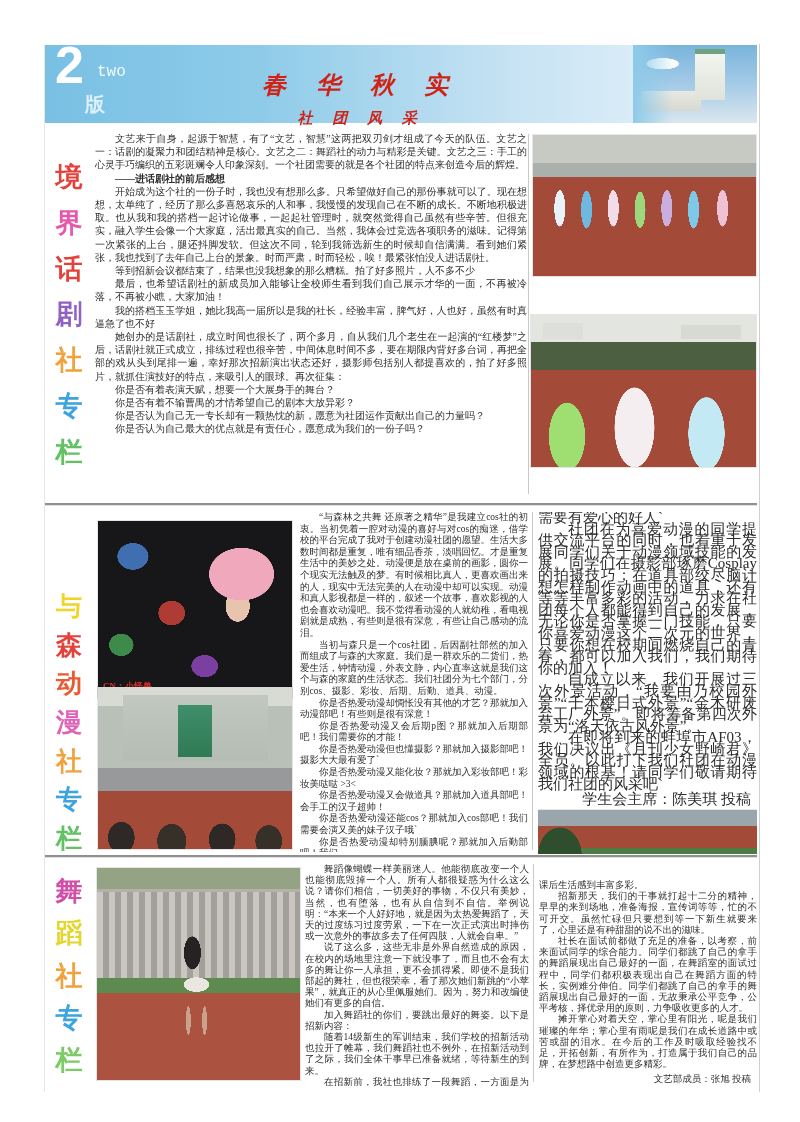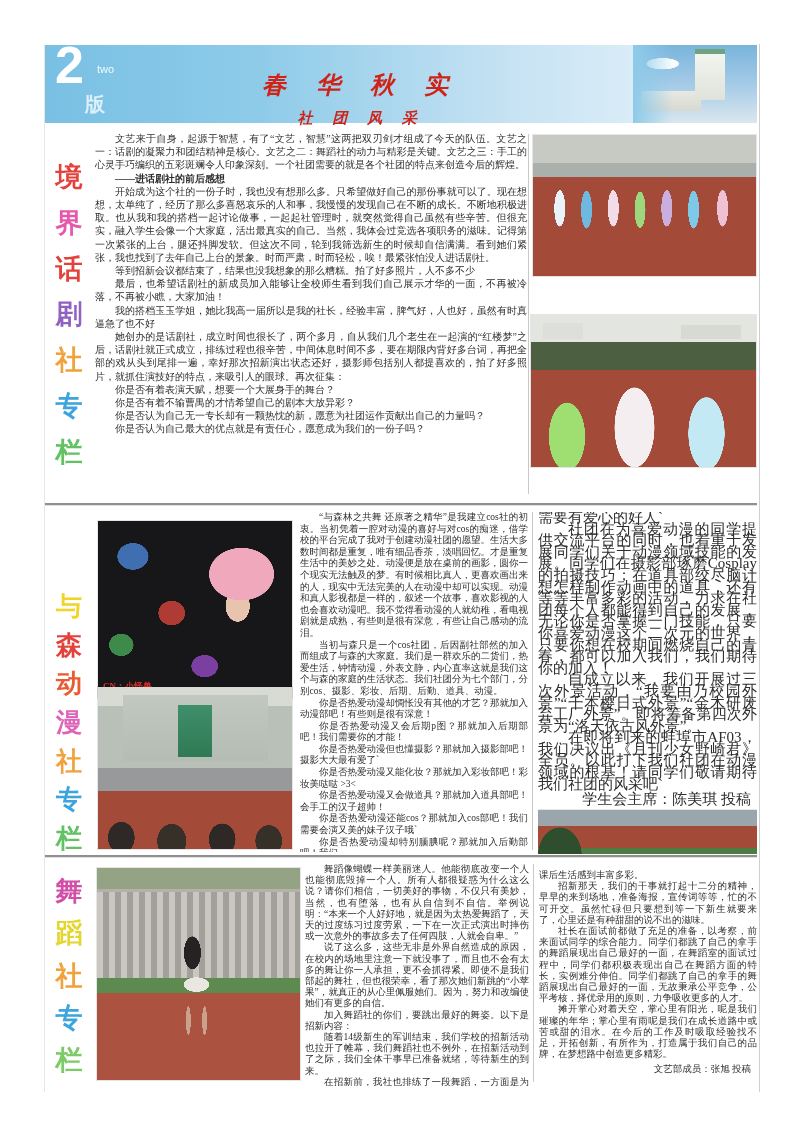--- a/index.html
+++ b/index.html
@@ -8,22 +8,22 @@
     font-family:"Liberation Serif",serif;color:#2d2d2d;overflow:hidden;
   }
   .frame{position:absolute;left:44px;top:44px;width:714px;height:1048px;
     border-left:1px solid #e6e6e6;border-right:1px solid #cfcfcf;}
 
   
   .header{position:absolute;left:45px;top:45px;width:712px;height:78px;
     background:linear-gradient(90deg,#79c0e4 0%,#8ecbe9 30%,#c6e2f3 65%,#ecf6fc 100%);}
   .num2{position:absolute;left:10px;top:-6px;font-size:52px;font-weight:bold;color:#ffffff;
     font-family:"Liberation Sans",sans-serif;line-height:1;}
-  .two{position:absolute;left:52px;top:18px;font-size:11px;color:#f2fafe;
-    font-family:Liberation Sans, sans-serif;}
+  .two{position:absolute;left:52px;top:18px;font-size:16px;color:#f2fafe;
+    font-family:Liberation Mono, monospace;}
   .ban{position:absolute;left:40px;top:46px;font-size:20px;color:#ddf0fa;font-weight:bold;}
   .masthead{position:absolute;left:0;right:80px;top:24px;text-align:center;}
   .mast1{font-size:24px;font-weight:bold;font-style:italic;letter-spacing:12px;}
   .mast2{font-size:15px;font-weight:bold;font-style:italic;letter-spacing:8px;margin-top:8px;}
   .ph-campus{position:absolute;right:0;top:0;width:124px;height:78px;
     background:
       linear-gradient(90deg,#8ecbe9 0%,rgba(142,203,233,0) 32%),
       linear-gradient(#6fa37f,#6fa37f) 62px 4px / 30px 5px no-repeat,
       linear-gradient(180deg,#f2f4ef 0,#dfe3da 100%) 62px 9px / 30px 46px no-repeat,
       linear-gradient(#e8e9e3,#d7d9d0) 8px 46px / 60px 20px no-repeat,
@@ -111,21 +111,21 @@
     background:
       radial-gradient(14px 27px at 47% 40%,#242222 0 60%,rgba(0,0,0,0) 61%),
       radial-gradient(21px 12px at 49% 55%,#eae6e0 0 60%,rgba(0,0,0,0) 61%),
       radial-gradient(4px 24px at 45% 72%,#caa28c 0 60%,rgba(0,0,0,0) 61%),
       radial-gradient(4px 24px at 53% 72%,#caa28c 0 60%,rgba(0,0,0,0) 61%),
       repeating-linear-gradient(90deg,rgba(255,255,255,.28) 0 6px,rgba(70,70,80,.16) 6px 12px) 0 24px / 100% 86px no-repeat,
       linear-gradient(180deg,#93a383 0 10%,#b5b1aa 10% 52%,#5d8a4e 52% 59%,#ab5340 59% 100%);}
   .s3-colL{position:absolute;left:260px;top:6px;width:224px;height:222px;overflow:hidden;
     font-size:9.5px;line-height:11.2px;}
   #sec-dance .vrule{left:488px;top:6px;height:218px;}
-  .s3-colR{position:absolute;left:494px;top:12px;width:218px;height:222px;overflow:hidden;
+  .s3-colR{position:absolute;left:494px;top:22px;width:218px;height:222px;overflow:hidden;
     font-size:9.5px;line-height:11.2px;}
 </style>
 </head>
 <body>
 
 <div class="frame"></div>
 
 <div class="header">
   <span class="num2">2</span>
   <span class="two">two</span>

